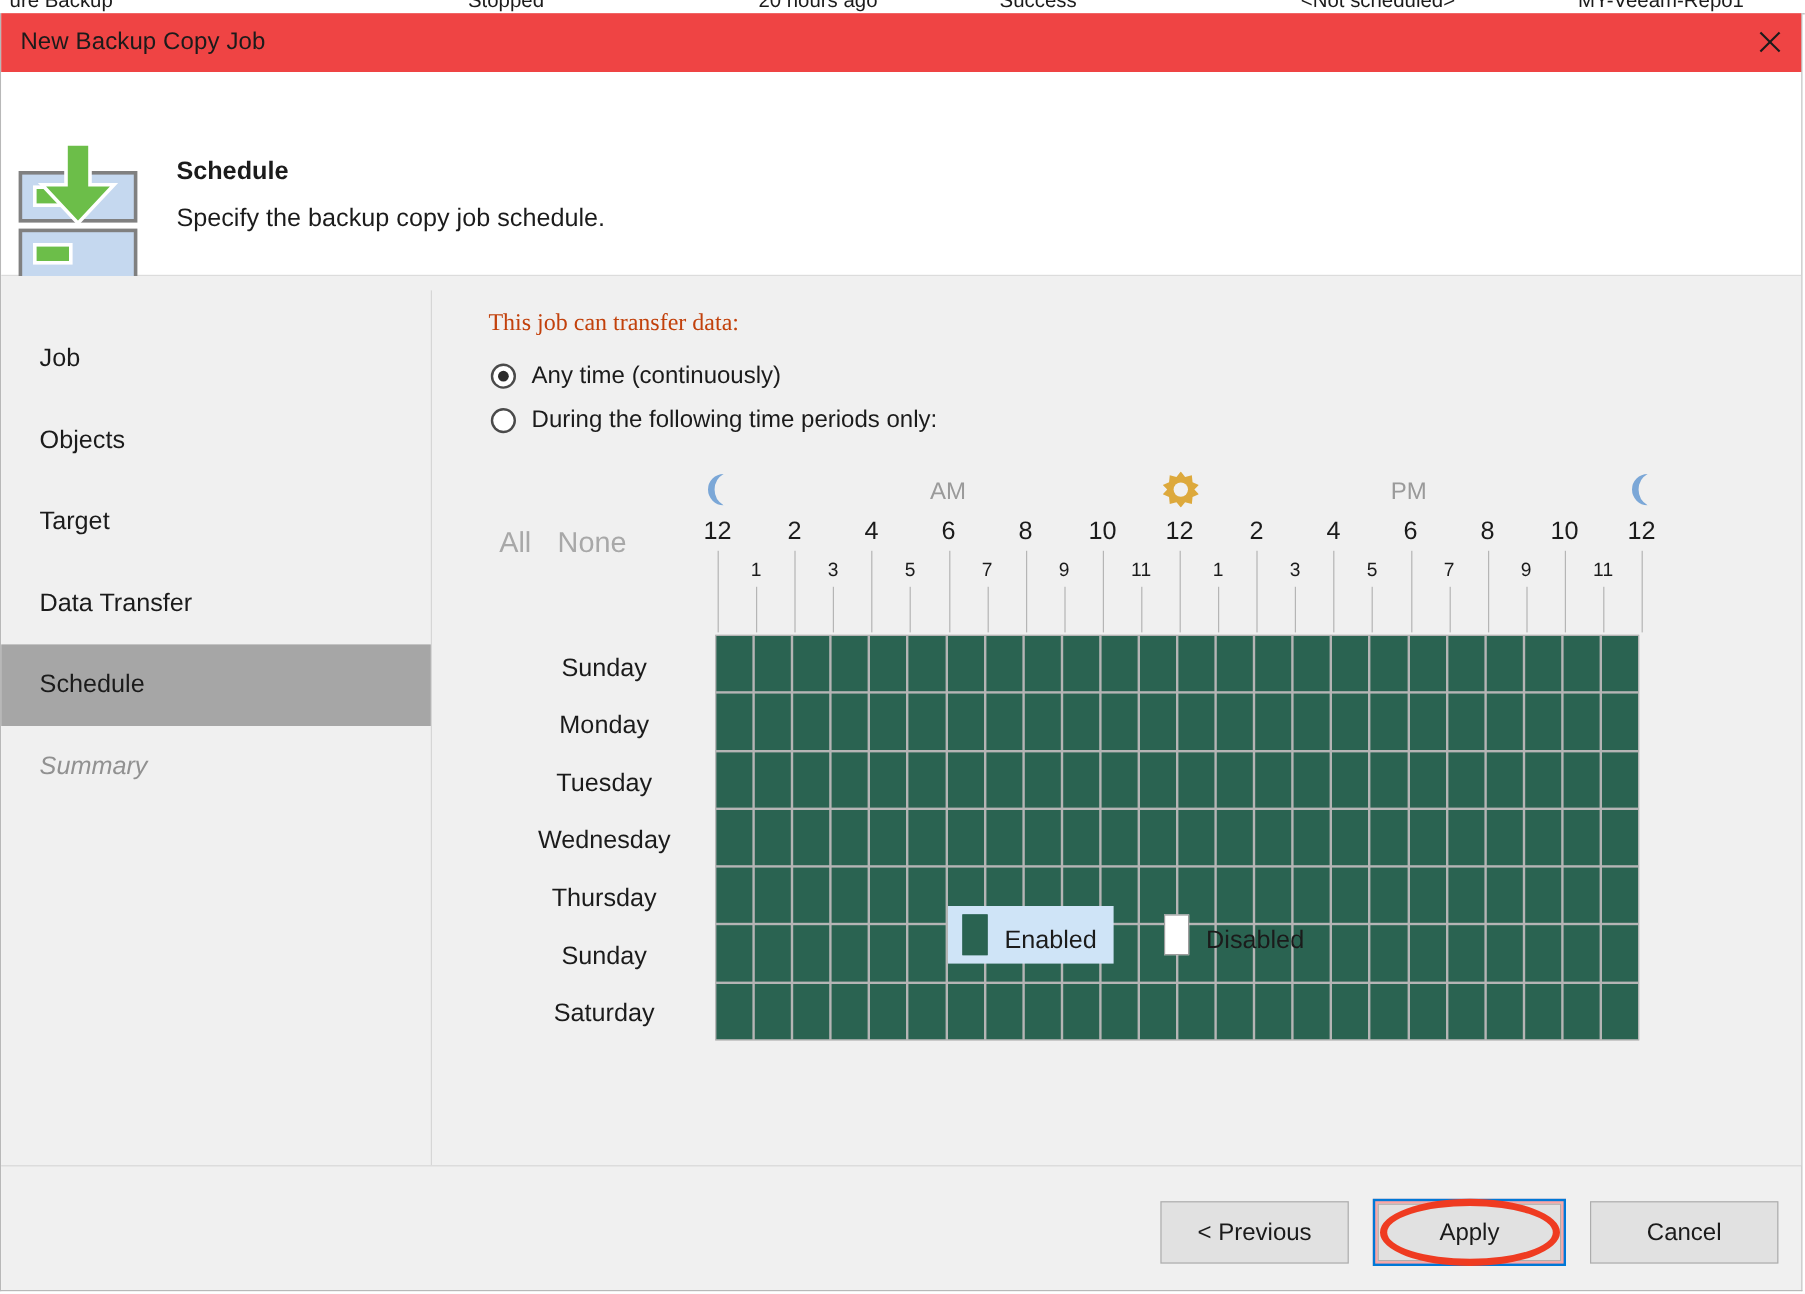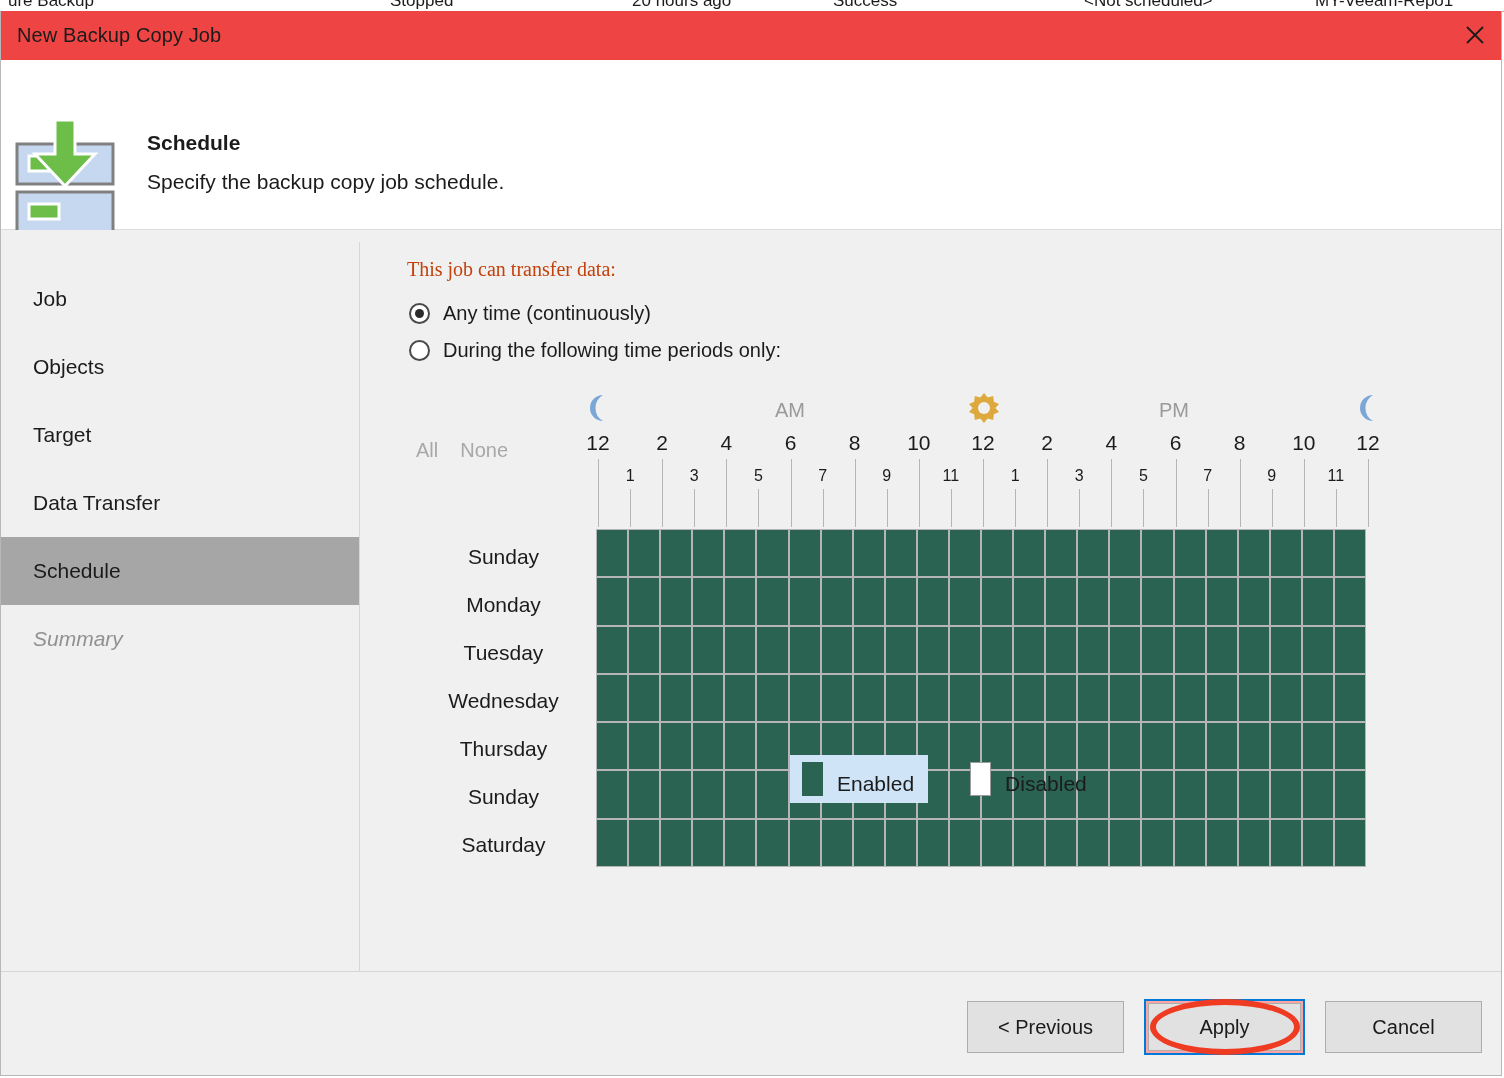--- a/index.html
+++ b/index.html
@@ -202,21 +202,21 @@
     margin-top: 18px;
     width: 1000px;
     height: 470px;
   }
   #allnone {
     position: absolute;
     left: 9px;
     top: 52px;
     display: flex;
     gap: 22px;
-    font-size: 20px;
+    font-size: 24px;
     color: #a8a8a8;
   }
   #allnone span { cursor: default; }
 
   #grid-header {
     position: absolute;
     left: 191px;
     top: 0;
     width: 770px;
     height: 140px;

